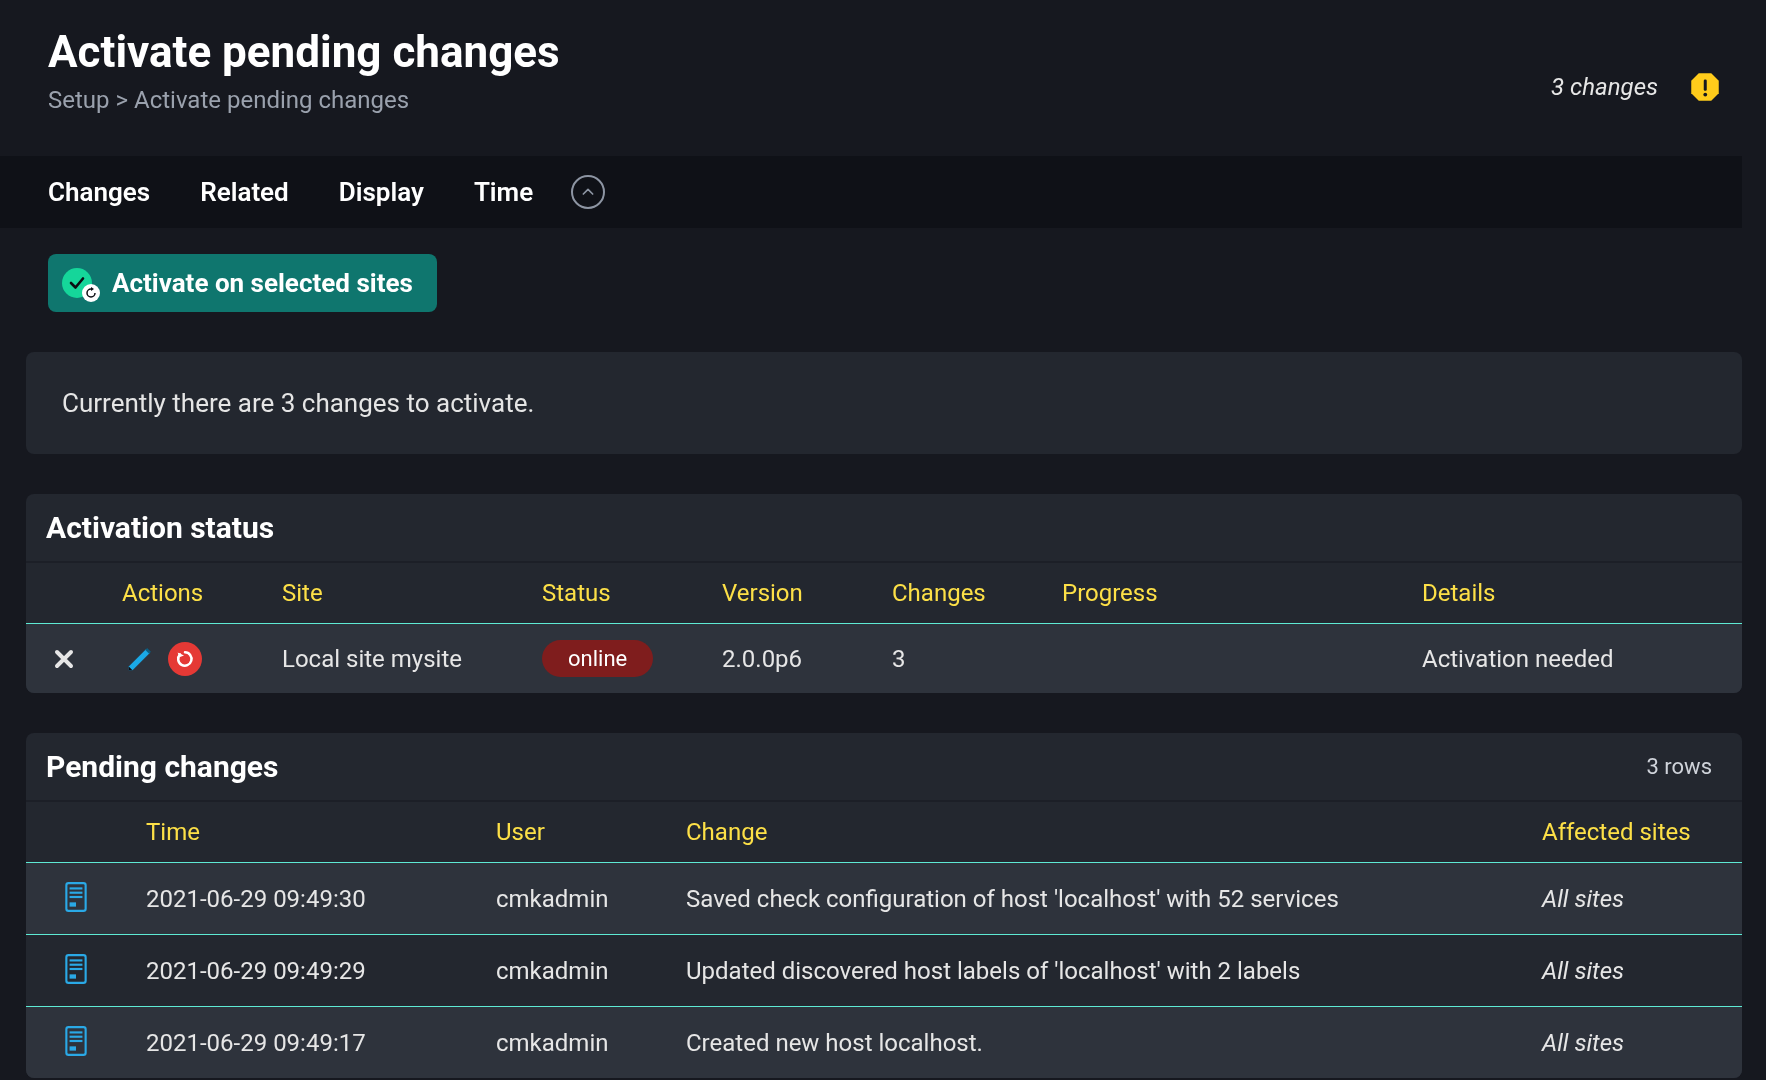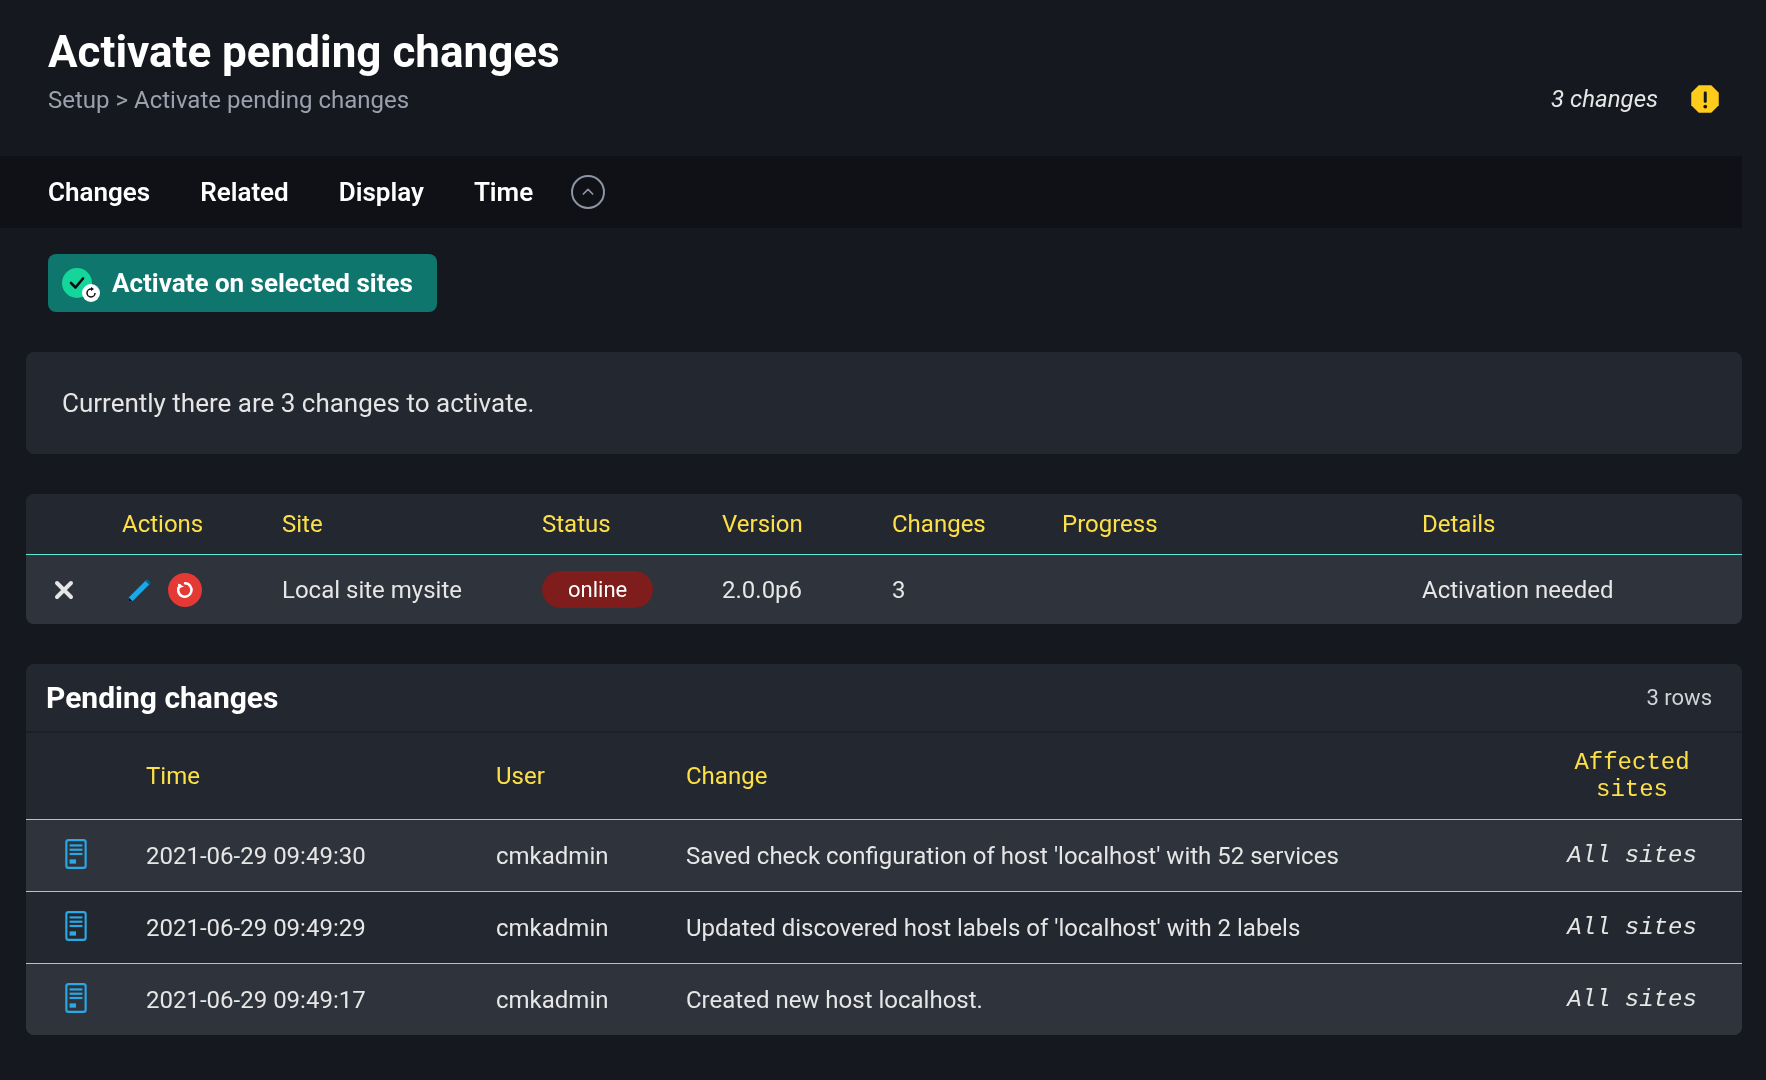--- a/index.html
+++ b/index.html
@@ -10,21 +10,21 @@
     color: #e6e6e6;
     font-family: -apple-system, BlinkMacSystemFont, "Segoe UI", Roboto, Helvetica, Arial, sans-serif;
     font-size: 21px;
   }
   .page {
     padding: 28px 24px 0 48px;
   }
   .header-row {
     display: flex;
     justify-content: space-between;
-    align-items: flex-end;
+    align-items: flex-start;
   }
   h1.page-title {
     font-size: 44px;
     font-weight: 700;
     color: #ffffff;
     line-height: 1.1;
   }
   .breadcrumb {
     margin-top: 10px;
     color: #9aa1ad;
@@ -211,21 +211,21 @@
   .act-col-progress { width: auto; }
   .act-col-details { width: 340px; }
 
   
   .pend-col-icon { width: 100px; text-align: center; }
   .pend-col-time { width: 350px; }
   .pend-col-user { width: 190px; }
   .pend-col-change { width: auto; }
   .pend-col-affected { width: 220px; }
 
-  thead th.right, tbody td.right { text-align: center; font-family: Liberation Mono, monospace; }
+  thead th.right, tbody td.right { text-align: left; }
 </style>
 </head>
 <body>
 
 <div class="page">
 
   <div class="header-row">
     <div>
       <h1 class="page-title">Activate pending changes</h1>
       <div class="breadcrumb">Setup &gt; Activate pending changes</div>
@@ -270,20 +270,23 @@
     </span>
     <span>Activate on selected sites</span>
   </div>
 
   <div class="info-panel">
     <span>Currently there are 3 changes to activate.</span>
   </div>
 
   
   <div class="section">
+    <div class="section-header">
+      <span class="section-title">Activation status</span>
+    </div>
     <table>
       <colgroup>
         <col class="act-col-handle">
           <col class="act-col-actions">
           <col class="act-col-site">
           <col class="act-col-status">
           <col class="act-col-version">
           <col class="act-col-changes">
           <col class="act-col-progress">
           <col class="act-col-details">

